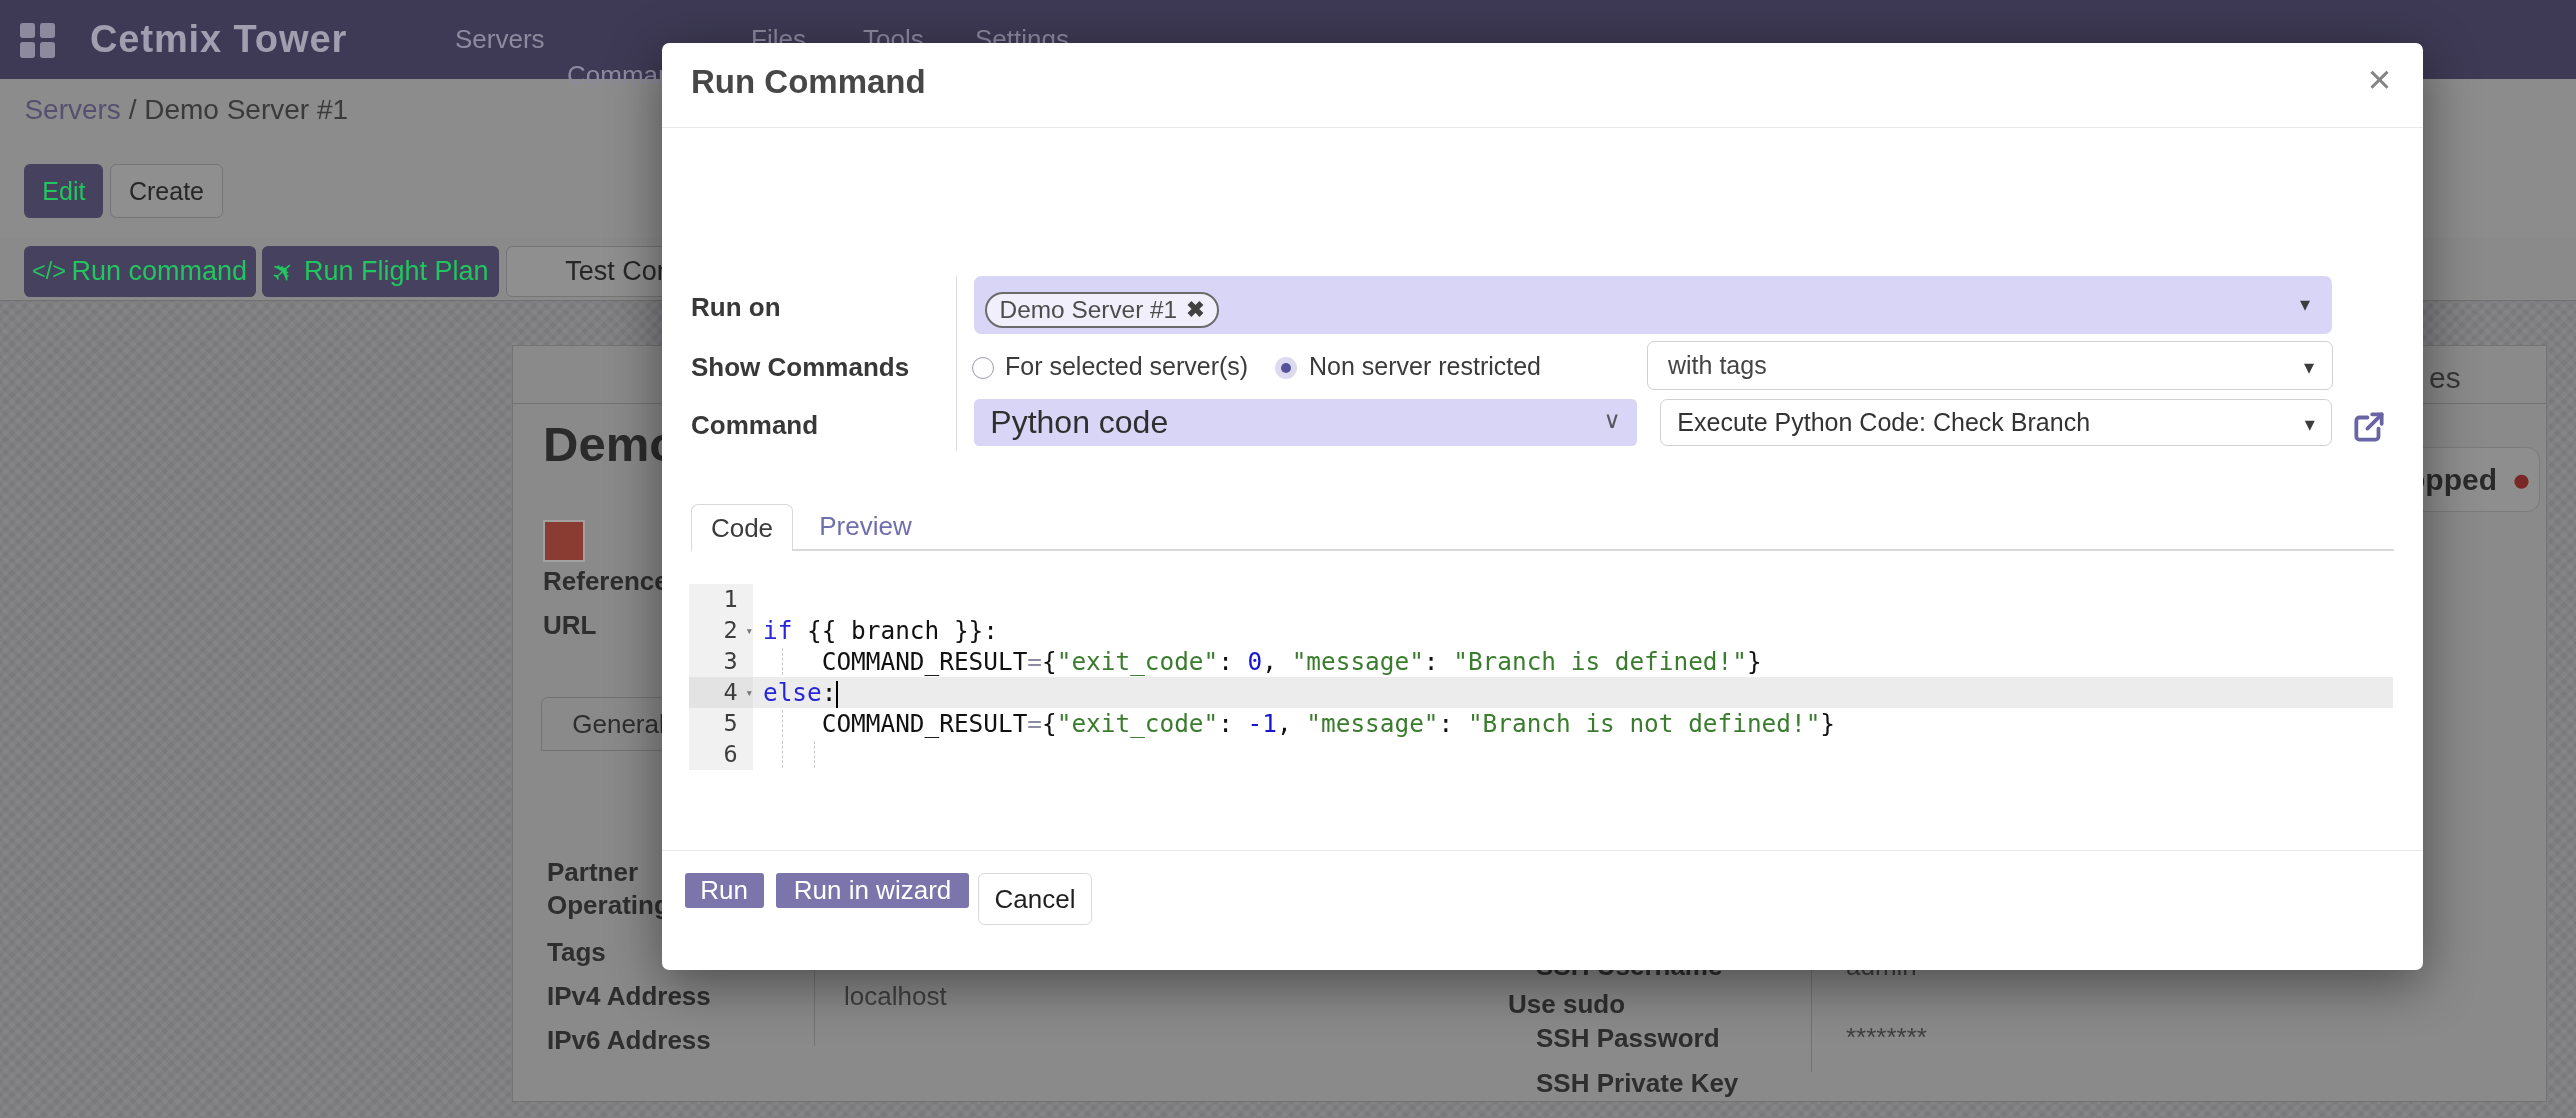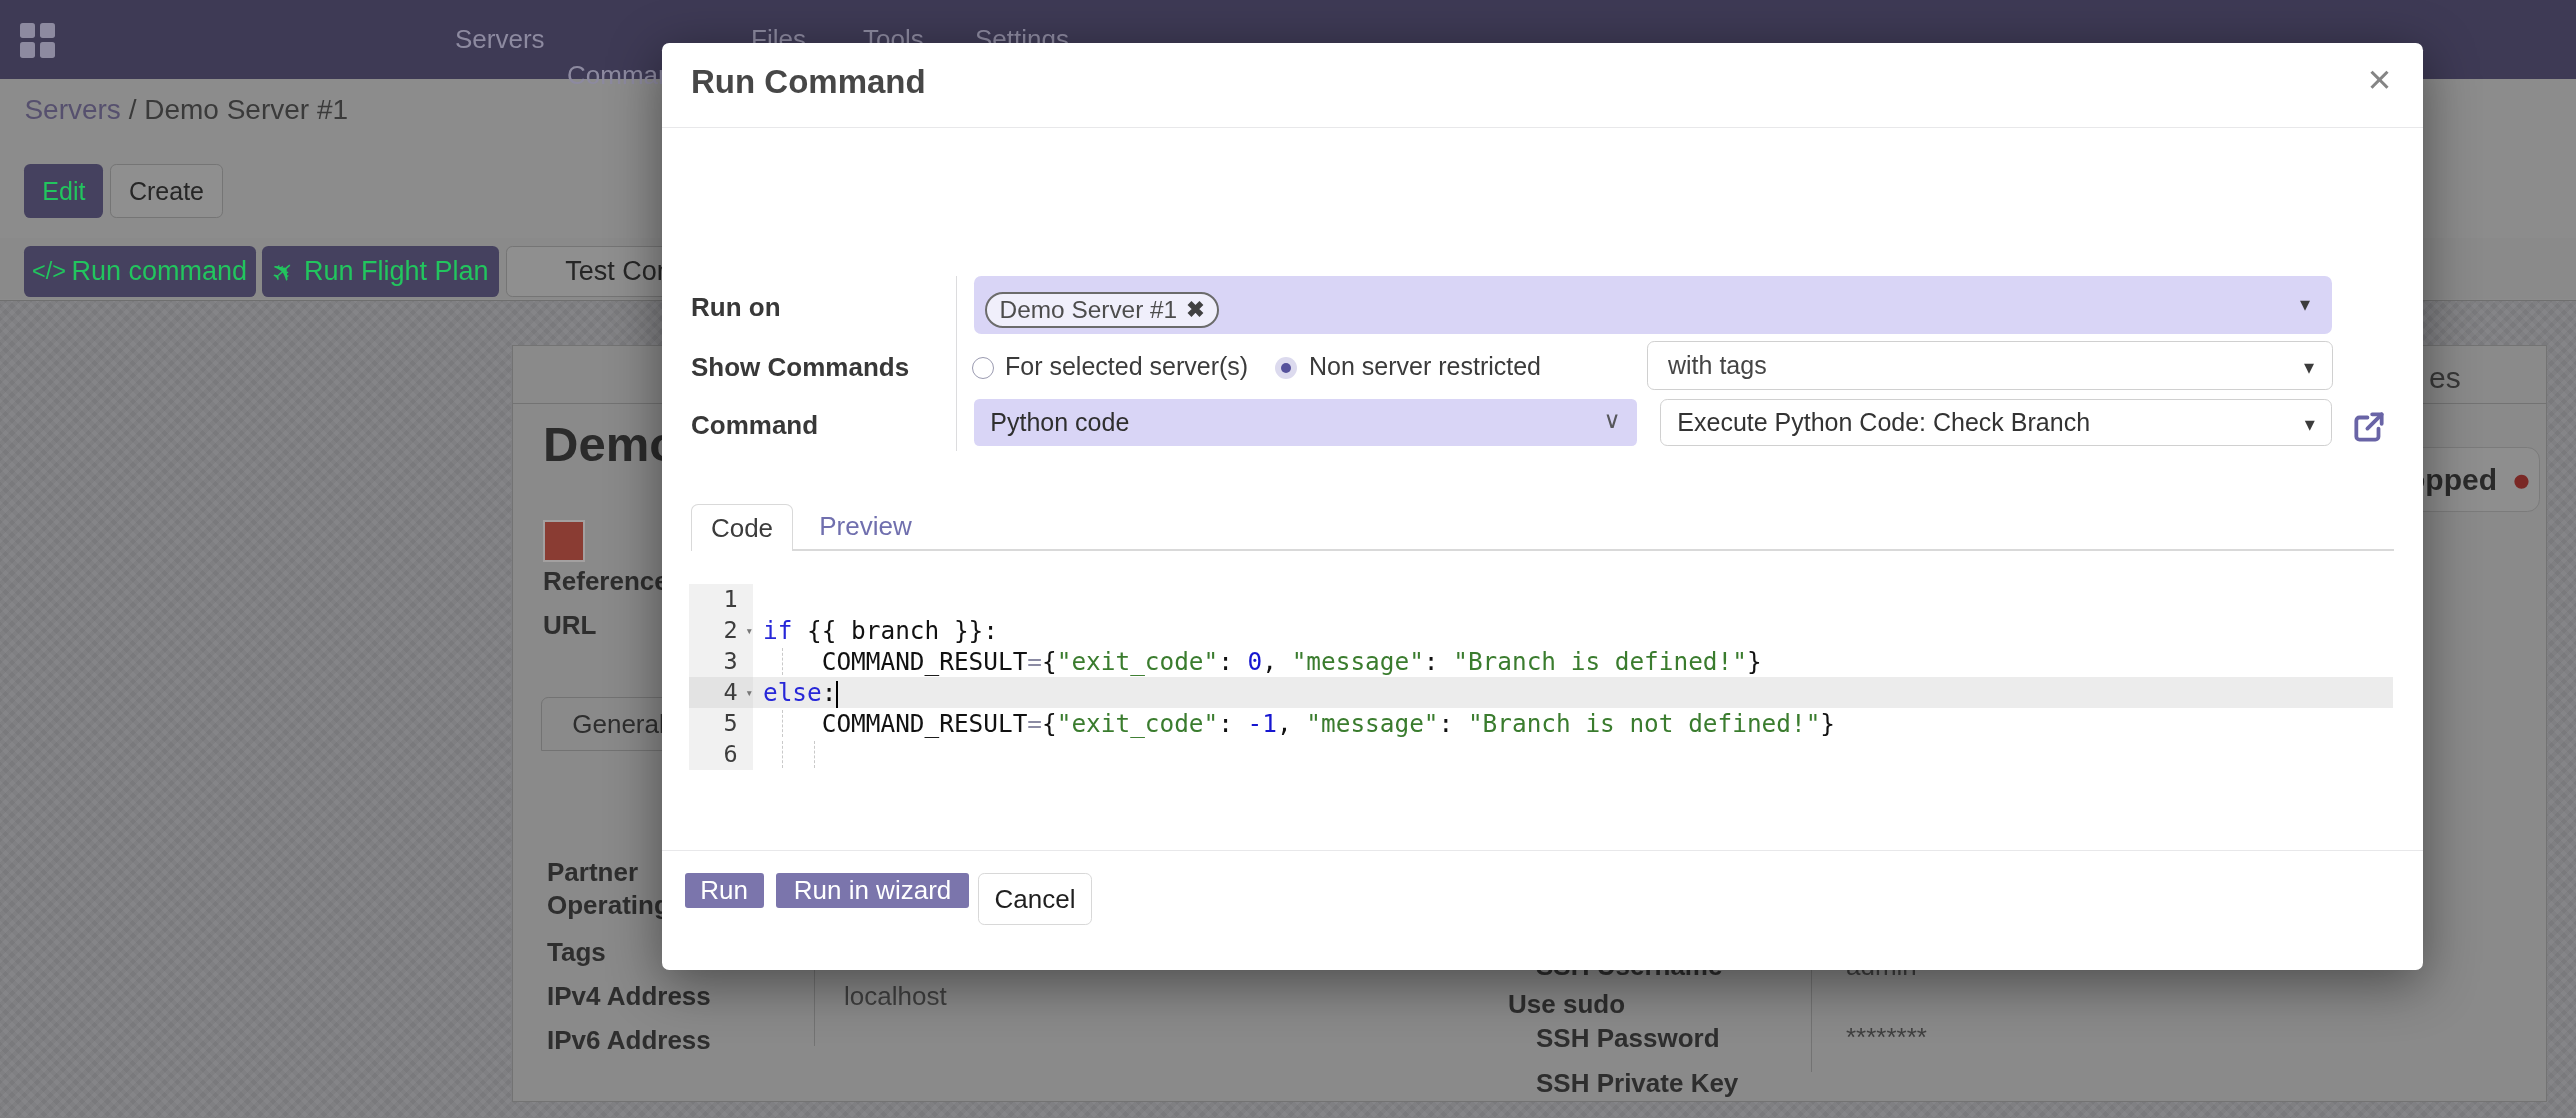--- a/index.html
+++ b/index.html
@@ -82,21 +82,21 @@
   .radio.sel { background:#dcdaee; }
   .radio.sel::after { content:""; position:absolute; left:6.3px; top:6.3px; width:10px; height:10px; border-radius:50%; background:#55519b; }
   .radio-label { position:absolute; font-size:25px; color:#3b3b3b; white-space:nowrap; }
 
   .withtags { position:absolute; left:985px; top:298px; width:686px; height:49px; background:#fff;
     border:1.8px solid #d0d0d0; border-radius:7.2px; display:flex; align-items:center; }
   .withtags span.wt-txt { margin-left:20px; font-size:25px; color:#454545; }
 
   .select-purple { position:absolute; left:312px; top:356px; width:663px; height:47px; background:#d9d5f6;
     border-radius:5.4px; display:flex; align-items:center; }
-  .select-purple .sp-txt { margin-left:16.3px; font-size:25px; color:#2f2f2f; }
+  .select-purple .sp-txt { margin-left:16.3px; font-size:32px; color:#2f2f2f; }
   .chevron { position:absolute; right:16.3px; top:7.2px; font-size:23.5px; color:#57575c; }
   .select-white { position:absolute; left:998px; top:356px; width:672px; height:47px; background:#fff;
     border:1.8px solid #d0d0d0; border-radius:7.2px; display:flex; align-items:center; }
   .select-white .sw-txt { margin-left:16.3px; font-size:25px; color:#333; white-space:nowrap; }
   .ext-link { position:absolute; left:1688px; top:365px; width:38px; height:38px; }
 
   .tab-line { position:absolute; left:29px; top:506px; width:1703px; height:1.8px; background:#d9d9d9; }
   .tab-code { position:absolute; left:29px; top:461px; width:102px; height:47px; background:#fff;
     border:1.8px solid #d9d9d9; border-bottom:none; border-radius:7.2px 7.2px 0 0; z-index:2;
     display:flex; align-items:center; justify-content:center; font-size:26px; color:#3c3c3c; }
@@ -129,20 +129,21 @@
 
 <div id="page">
 
   <div class="navbar">
     <div class="apps-icon">
       <span></span>
         <span></span>
         <span></span>
         <span></span>
     </div>
+    <div class="brand">Cetmix Tower</div>
     <div class="nav-menu">
         <span class="nav-item" style="left: 455px;">Servers</span>
         <span class="nav-item" style="left: 567px; margin-top: 36px;">Commands</span>
         <span class="nav-item" style="left: 751px;">Files</span>
         <span class="nav-item" style="left: 863px;">Tools</span>
         <span class="nav-item" style="left: 975px;">Settings</span>
       </div>
   </div>
 
   <div class="band-breadcrumb"></div>

